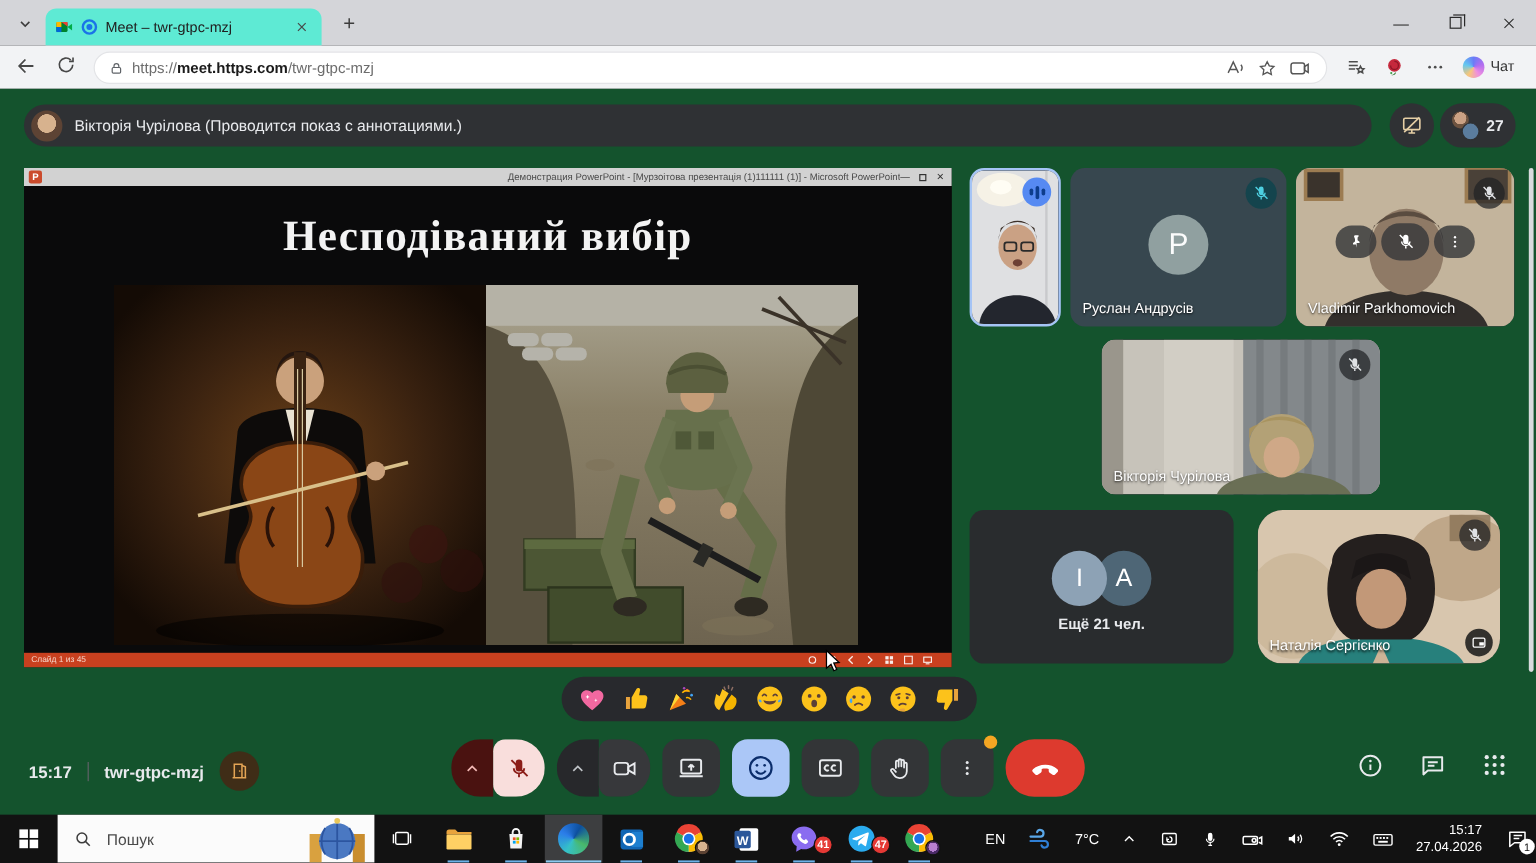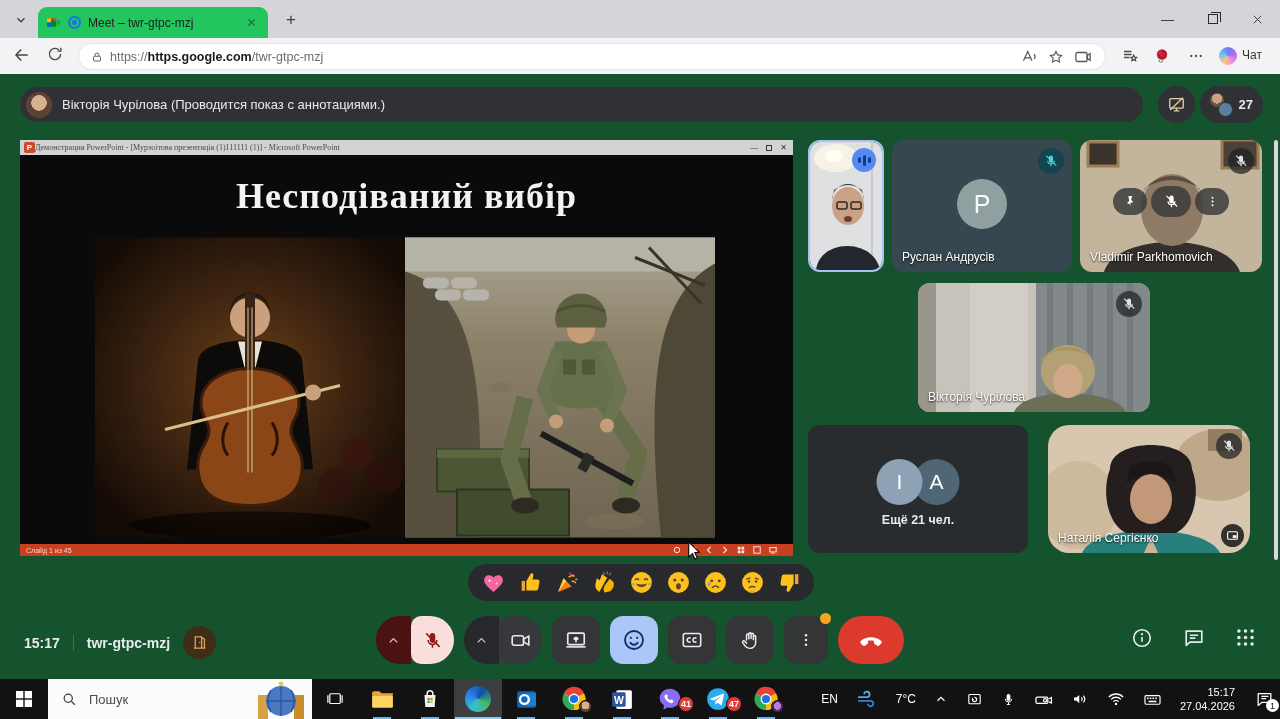--- a/index.html
+++ b/index.html
@@ -3,21 +3,21 @@
 <meta charset="utf-8">
 <style>
   html,body{margin:0;padding:0;background:#000;}
   *{box-sizing:border-box;}
   .screen{position:relative;width:1280px;height:719px;background:#1e1f22;font-family:"Liberation Sans",sans-serif;overflow:hidden;}
   svg{display:block;}
 
   
   .tabstrip{position:absolute;top:0;left:0;width:1280px;height:38px;background:#d4d5d9;}
   .tabsearch{position:absolute;left:10px;top:9px;width:22px;height:22px;display:flex;align-items:center;justify-content:center;color:#3c3c3c;border-radius:4px;}
-  .tab{position:absolute;left:38px;top:7px;width:230px;height:31px;background:#22c55e;border-radius:9px 9px 0 0;display:flex;align-items:center;padding:0 8px;}
+  .tab{position:absolute;left:38px;top:7px;width:230px;height:31px;background:#5eead4;border-radius:9px 9px 0 0;display:flex;align-items:center;padding:0 8px;}
   .tab-title{font-size:12px;color:#202020;margin-left:7px;flex:1;white-space:nowrap;overflow:hidden;}
   .tab-close{width:18px;height:18px;display:flex;align-items:center;justify-content:center;color:#474747;}
   .capture-ring{width:13px;height:13px;border:2px solid #1a73e8;border-radius:50%;display:flex;align-items:center;justify-content:center;margin-left:7px;flex:none;}
   .capture-ring i{width:5px;height:5px;background:#1a73e8;border-radius:50%;}
   .newtab{position:absolute;left:280px;top:9px;width:22px;height:22px;display:flex;align-items:center;justify-content:center;color:#3c3c3c;font-size:17px;}
   .winbtns{position:absolute;right:0;top:0;height:38px;display:flex;}
   .winbtn{width:45px;height:38px;display:flex;align-items:center;justify-content:center;color:#2a2a2a;font-size:13px;}
   .restore-glyph{width:10px;height:10px;border:1px solid #2a2a2a;position:relative;}
   .restore-glyph:before{content:"";position:absolute;left:2px;top:-3px;width:9px;height:9px;border:1px solid #2a2a2a;border-left:none;border-bottom:none;}
 
@@ -42,21 +42,21 @@
   .people-pill{position:absolute;left:1200px;top:12px;width:63px;height:37px;border-radius:19px;background:#2f3134;display:flex;align-items:center;justify-content:flex-end;padding:0 10px;gap:5px;}
   .pp-cluster{position:relative;width:24px;height:24px;flex:none;}
   .pp-a1{position:absolute;left:0;top:0;width:14px;height:14px;border-radius:50%;background:radial-gradient(circle at 50% 40%,#caa184 0 45%,#6d5340 47% 100%);}
   .pp-a2{position:absolute;left:8px;top:9px;width:15px;height:15px;border-radius:50%;background:#5b7d9e;border:1px solid #2f3134;}
   .pp-count{font-size:13px;color:#e8eaed;font-weight:bold;}
 
   
   .ppt{position:absolute;left:20px;top:66px;width:773px;height:416px;background:#0a0a0b;}
   .ppt-bar{position:absolute;top:0;left:0;width:100%;height:15px;background:#d2d2d2;display:flex;align-items:center;}
   .ppt-logo{width:11px;height:11px;background:#cb4b2c;border-radius:2px;margin-left:4px;color:#fff;font-size:8px;font-weight:bold;display:flex;align-items:center;justify-content:center;flex:none;}
-  .ppt-title{flex:1;text-align:left;font-size:8px;color:#4a4a4a;white-space:nowrap;overflow:hidden;font-family:Liberation Serif, serif;}
+  .ppt-title{flex:1;text-align:right;font-size:8px;color:#4a4a4a;white-space:nowrap;overflow:hidden;}
   .ppt-winbtns{display:flex;gap:8px;margin-right:6px;align-items:center;}
   .ppt-winbtn{font-size:8px;color:#333;line-height:8px;}
   .ppt-restore{width:6px;height:6px;border:1px solid #333;}
   .slide{position:absolute;top:15px;left:0;width:100%;height:389px;background:#0a0a0b;overflow:hidden;}
   .slide-title{position:absolute;top:20px;width:100%;text-align:center;font-family:"Liberation Serif",serif;font-size:36px;font-weight:bold;color:#f3f3f3;letter-spacing:1px;}
   .slide-images{position:absolute;left:75px;top:82px;width:620px;height:301px;display:flex;}
   .ppt-status{position:absolute;left:0;bottom:0;width:100%;height:12px;background:#c8401f;display:flex;align-items:center;}
   .status-text{font-size:7px;color:#f6d4c8;margin-left:6px;flex:1;}
   .status-icons{display:flex;gap:8px;margin-right:16px;align-items:center;}
   .status-icons svg{opacity:.9;}
@@ -187,21 +187,21 @@
       <svg viewBox="0 0 24 24" width="18" height="18" fill="none" stroke="currentColor" stroke-width="1.8">
           <path d="M19.5 12a7.5 7.5 0 1 1-2.2-5.3"></path>
           <path d="M19.8 3.8v4.4h-4.4"></path>
         </svg>
     </div>
     <div class="addressbar">
       <svg width="12" height="12" viewBox="0 0 24 24" fill="none" stroke="#5f6368" stroke-width="2">
           <rect x="5" y="10.5" width="14" height="9.5" rx="2"></rect>
           <path d="M8 10.5V8a4 4 0 0 1 8 0v2.5"></path>
         </svg>
-      <span class="url"><span>https://</span><span class="host">https.google.com</span><span>/twr-gtpc-mzj</span></span>
+      <span class="url"><span>https://</span><span class="host">meet.https.com</span><span>/twr-gtpc-mzj</span></span>
       <span class="ab-spacer"></span>
       <span class="ab-ico">
         <svg width="17" height="17" viewBox="0 0 24 24" fill="none" stroke="currentColor" stroke-width="1.7">
             <path d="M3.5 18L9.5 5l6 13M5.3 14h8.4"></path>
             <path d="M18.5 8.5c1.6 2 1.6 5 0 7"></path>
           </svg>
       </span>
       <span class="ab-ico">
         <svg width="16" height="16" viewBox="0 0 24 24" fill="none" stroke="currentColor" stroke-width="1.7">
             <path d="M12 3.6l2.6 5.3 5.8.8-4.2 4.1 1 5.8-5.2-2.7-5.2 2.7 1-5.8-4.2-4.1 5.8-.8z"></path>

